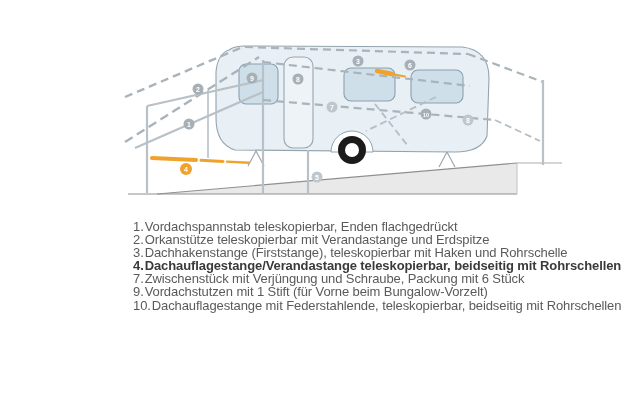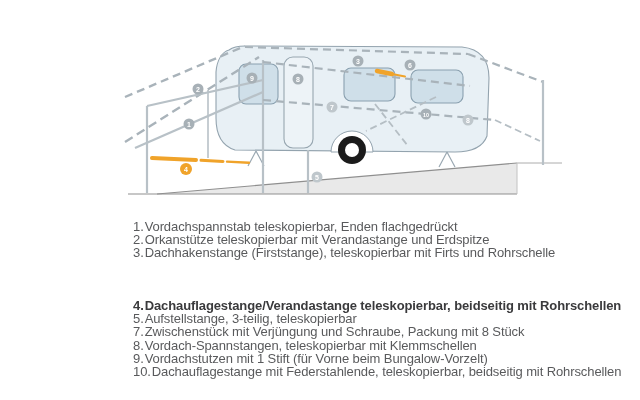--- a/index.html
+++ b/index.html
@@ -1,21 +1,21 @@
 <!DOCTYPE html>
 <html><head>
 <meta charset="utf-8">
 <style>
   html,body{margin:0;padding:0;background:#ffffff;}
   .canvas{position:relative;width:640px;height:400px;background:#ffffff;overflow:hidden;font-family:"Liberation Sans",sans-serif;}
   .diagram-svg{position:absolute;left:0;top:0;}
   .parts{position:absolute;left:133px;top:220px;font-size:13px;line-height:13.1px;color:#595a5c;white-space:nowrap;letter-spacing:-0.1px;}
   .part-line{display:block;}
   .part-line .num{margin-right:1px;}
-  .part-line.bold{font-weight:bold;color:#3a3a3c;margin-top:40px;}
+  .part-line.bold{font-weight:bold;color:#3a3a3c;}
   .badge-text{fill:#ffffff;font-family:"Liberation Sans",sans-serif;font-size:7px;font-weight:bold;text-anchor:middle;}
   .badge-text.small{font-size:5.3px;}
 </style>
 </head>
 <body>
 
 <div class="canvas">
 
   <svg class="diagram-svg" width="640" height="400" viewBox="0 0 640 400">
 
@@ -116,22 +116,20 @@
         <g>
           <circle cx="186" cy="169" r="6" fill="#F0A32A"></circle>
           <text x="186" y="171.5" class="badge-text">4</text>
         </g>
       </g>
   </svg>
 
   <div class="parts">
       <div class="part-line"><span class="num">1.</span><span class="txt">Vordachspannstab teleskopierbar, Enden flachgedrückt</span></div>
       <div class="part-line"><span class="num">2.</span><span class="txt">Orkanstütze teleskopierbar mit Verandastange und Erdspitze</span></div>
-      <div class="part-line"><span class="num">3.</span><span class="txt">Dachhakenstange (Firststange), teleskopierbar mit Firts und Rohrschelle</span></div>
+      <div class="part-line"><span class="num">3.</span><span class="txt">Dachhakenstange (Firststange), teleskopierbar mit Haken und Rohrschelle</span></div>
       <div class="part-line bold"><span class="num">4.</span><span class="txt">Dachauflagestange/Verandastange teleskopierbar, beidseitig mit Rohrschellen</span></div>
-      <div class="part-line"><span class="num">5.</span><span class="txt">Aufstellstange, 3-teilig, teleskopierbar</span></div>
-      <div class="part-line"><span class="num">7.</span><span class="txt">Zwischenstück mit Verjüngung und Schraube, Packung mit 8 Stück</span></div>
-      <div class="part-line"><span class="num">8.</span><span class="txt">Vordach-Spannstangen, teleskopierbar mit Klemmschellen</span></div>
+      <div class="part-line"><span class="num">7.</span><span class="txt">Zwischenstück mit Verjüngung und Schraube, Packung mit 6 Stück</span></div>
       <div class="part-line"><span class="num">9.</span><span class="txt">Vordachstutzen mit 1 Stift (für Vorne beim Bungalow-Vorzelt)</span></div>
       <div class="part-line"><span class="num">10.</span><span class="txt">Dachauflagestange mit Federstahlende, teleskopierbar, beidseitig mit Rohrschellen</span></div>
     </div>
 
 </div>
 
 </body></html>

